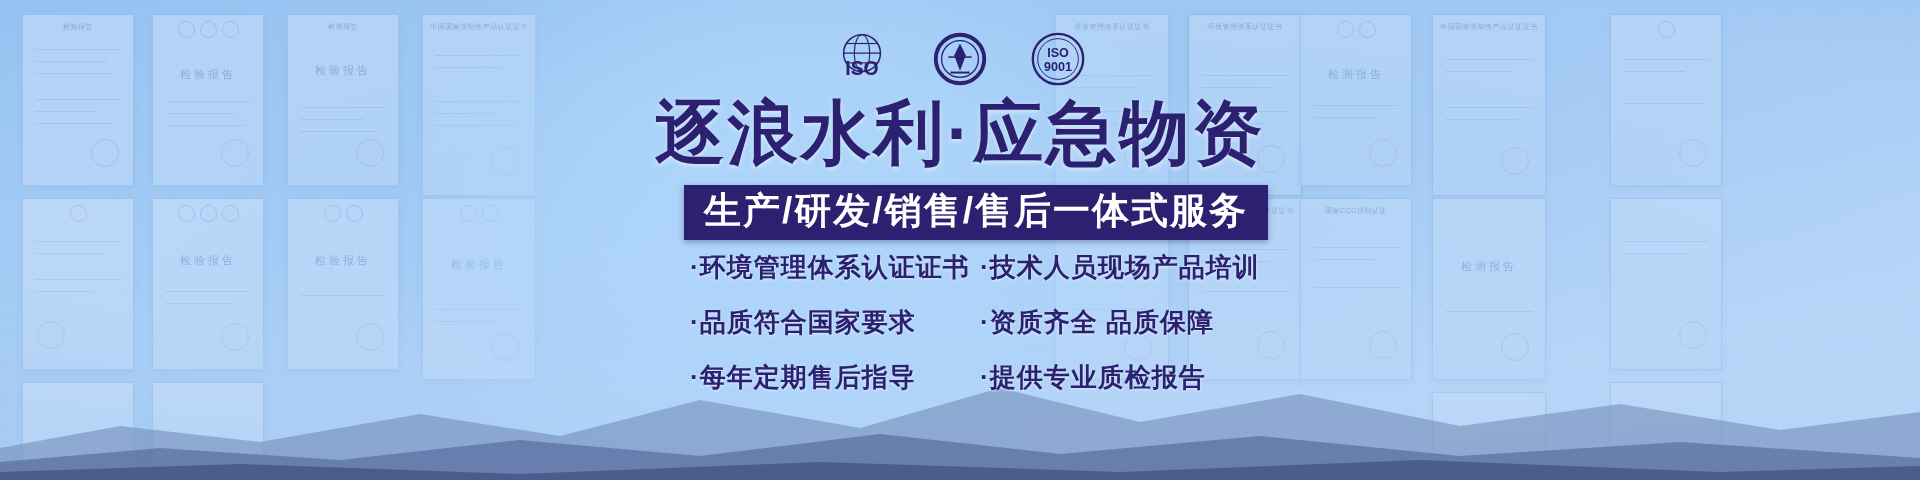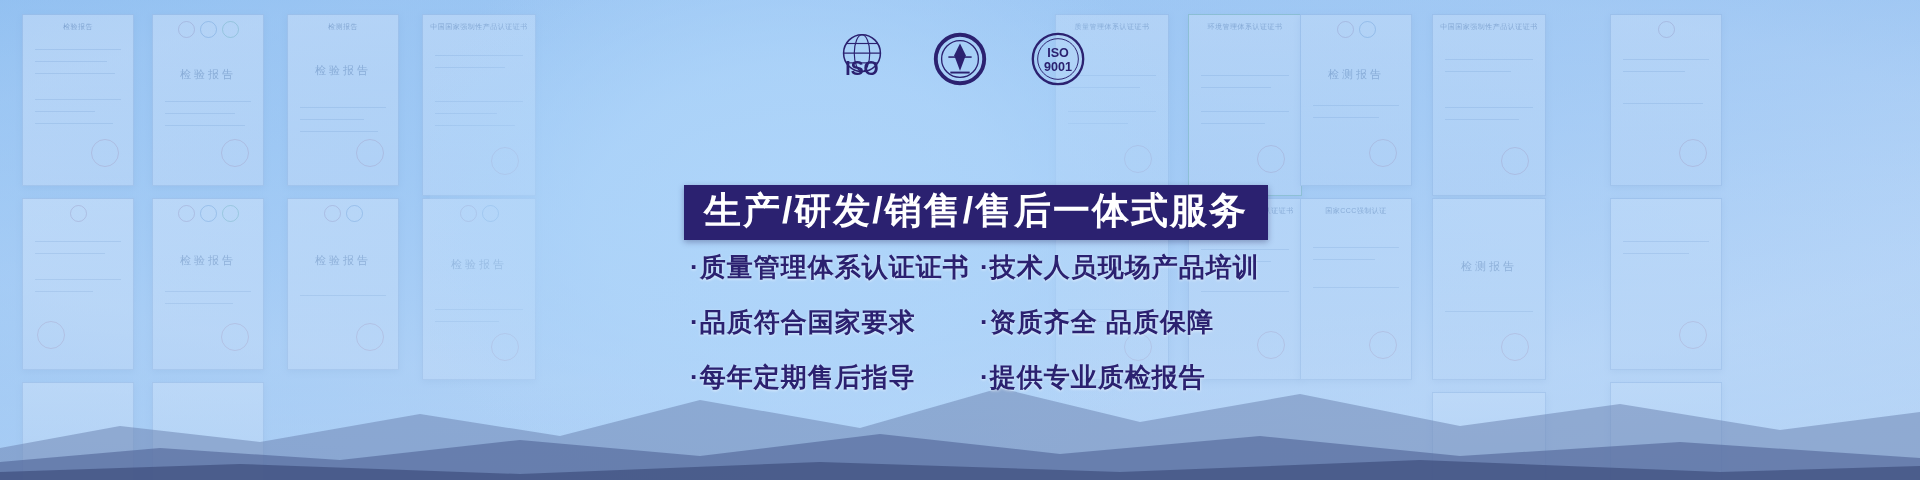--- a/index.html
+++ b/index.html
@@ -306,28 +306,29 @@
 
     <svg class="badge" viewBox="0 0 64 64">
       <circle cx="32" cy="32" r="26" fill="none" stroke="#2b2170" stroke-width="2.4"></circle>
       <circle cx="32" cy="32" r="21" fill="none" stroke="#2b2170" stroke-width="1"></circle>
       <text x="32" y="30" text-anchor="middle" font-family="Liberation Sans, sans-serif" font-size="13" font-weight="bold" fill="#2b2170">ISO</text>
       <text x="32" y="44" text-anchor="middle" font-family="Liberation Sans, sans-serif" font-size="13" font-weight="bold" fill="#2b2170">9001</text>
     </svg>
   </div>
 
   <div class="content">
+    <div class="headline">逐浪水利·应急物资</div>
 
     <div class="subtitle-wrap">
       <span class="subtitle">生产/研发/销售/售后一体式服务</span>
     </div>
 
     <div class="bullets">
       <div class="brow">
-        <span class="bitem col-l">·质量管理体系认证证书</span>
+        <span class="bitem col-l">·环境管理体系认证证书</span>
         <span class="bitem col-r">·技术人员现场产品培训</span>
       </div>
       <div class="brow">
         <span class="bitem col-l">·品质符合国家要求</span>
         <span class="bitem col-r">·资质齐全 品质保障</span>
       </div>
       <div class="brow">
         <span class="bitem col-l">·每年定期售后指导</span>
         <span class="bitem col-r">·提供专业质检报告</span>
       </div>

